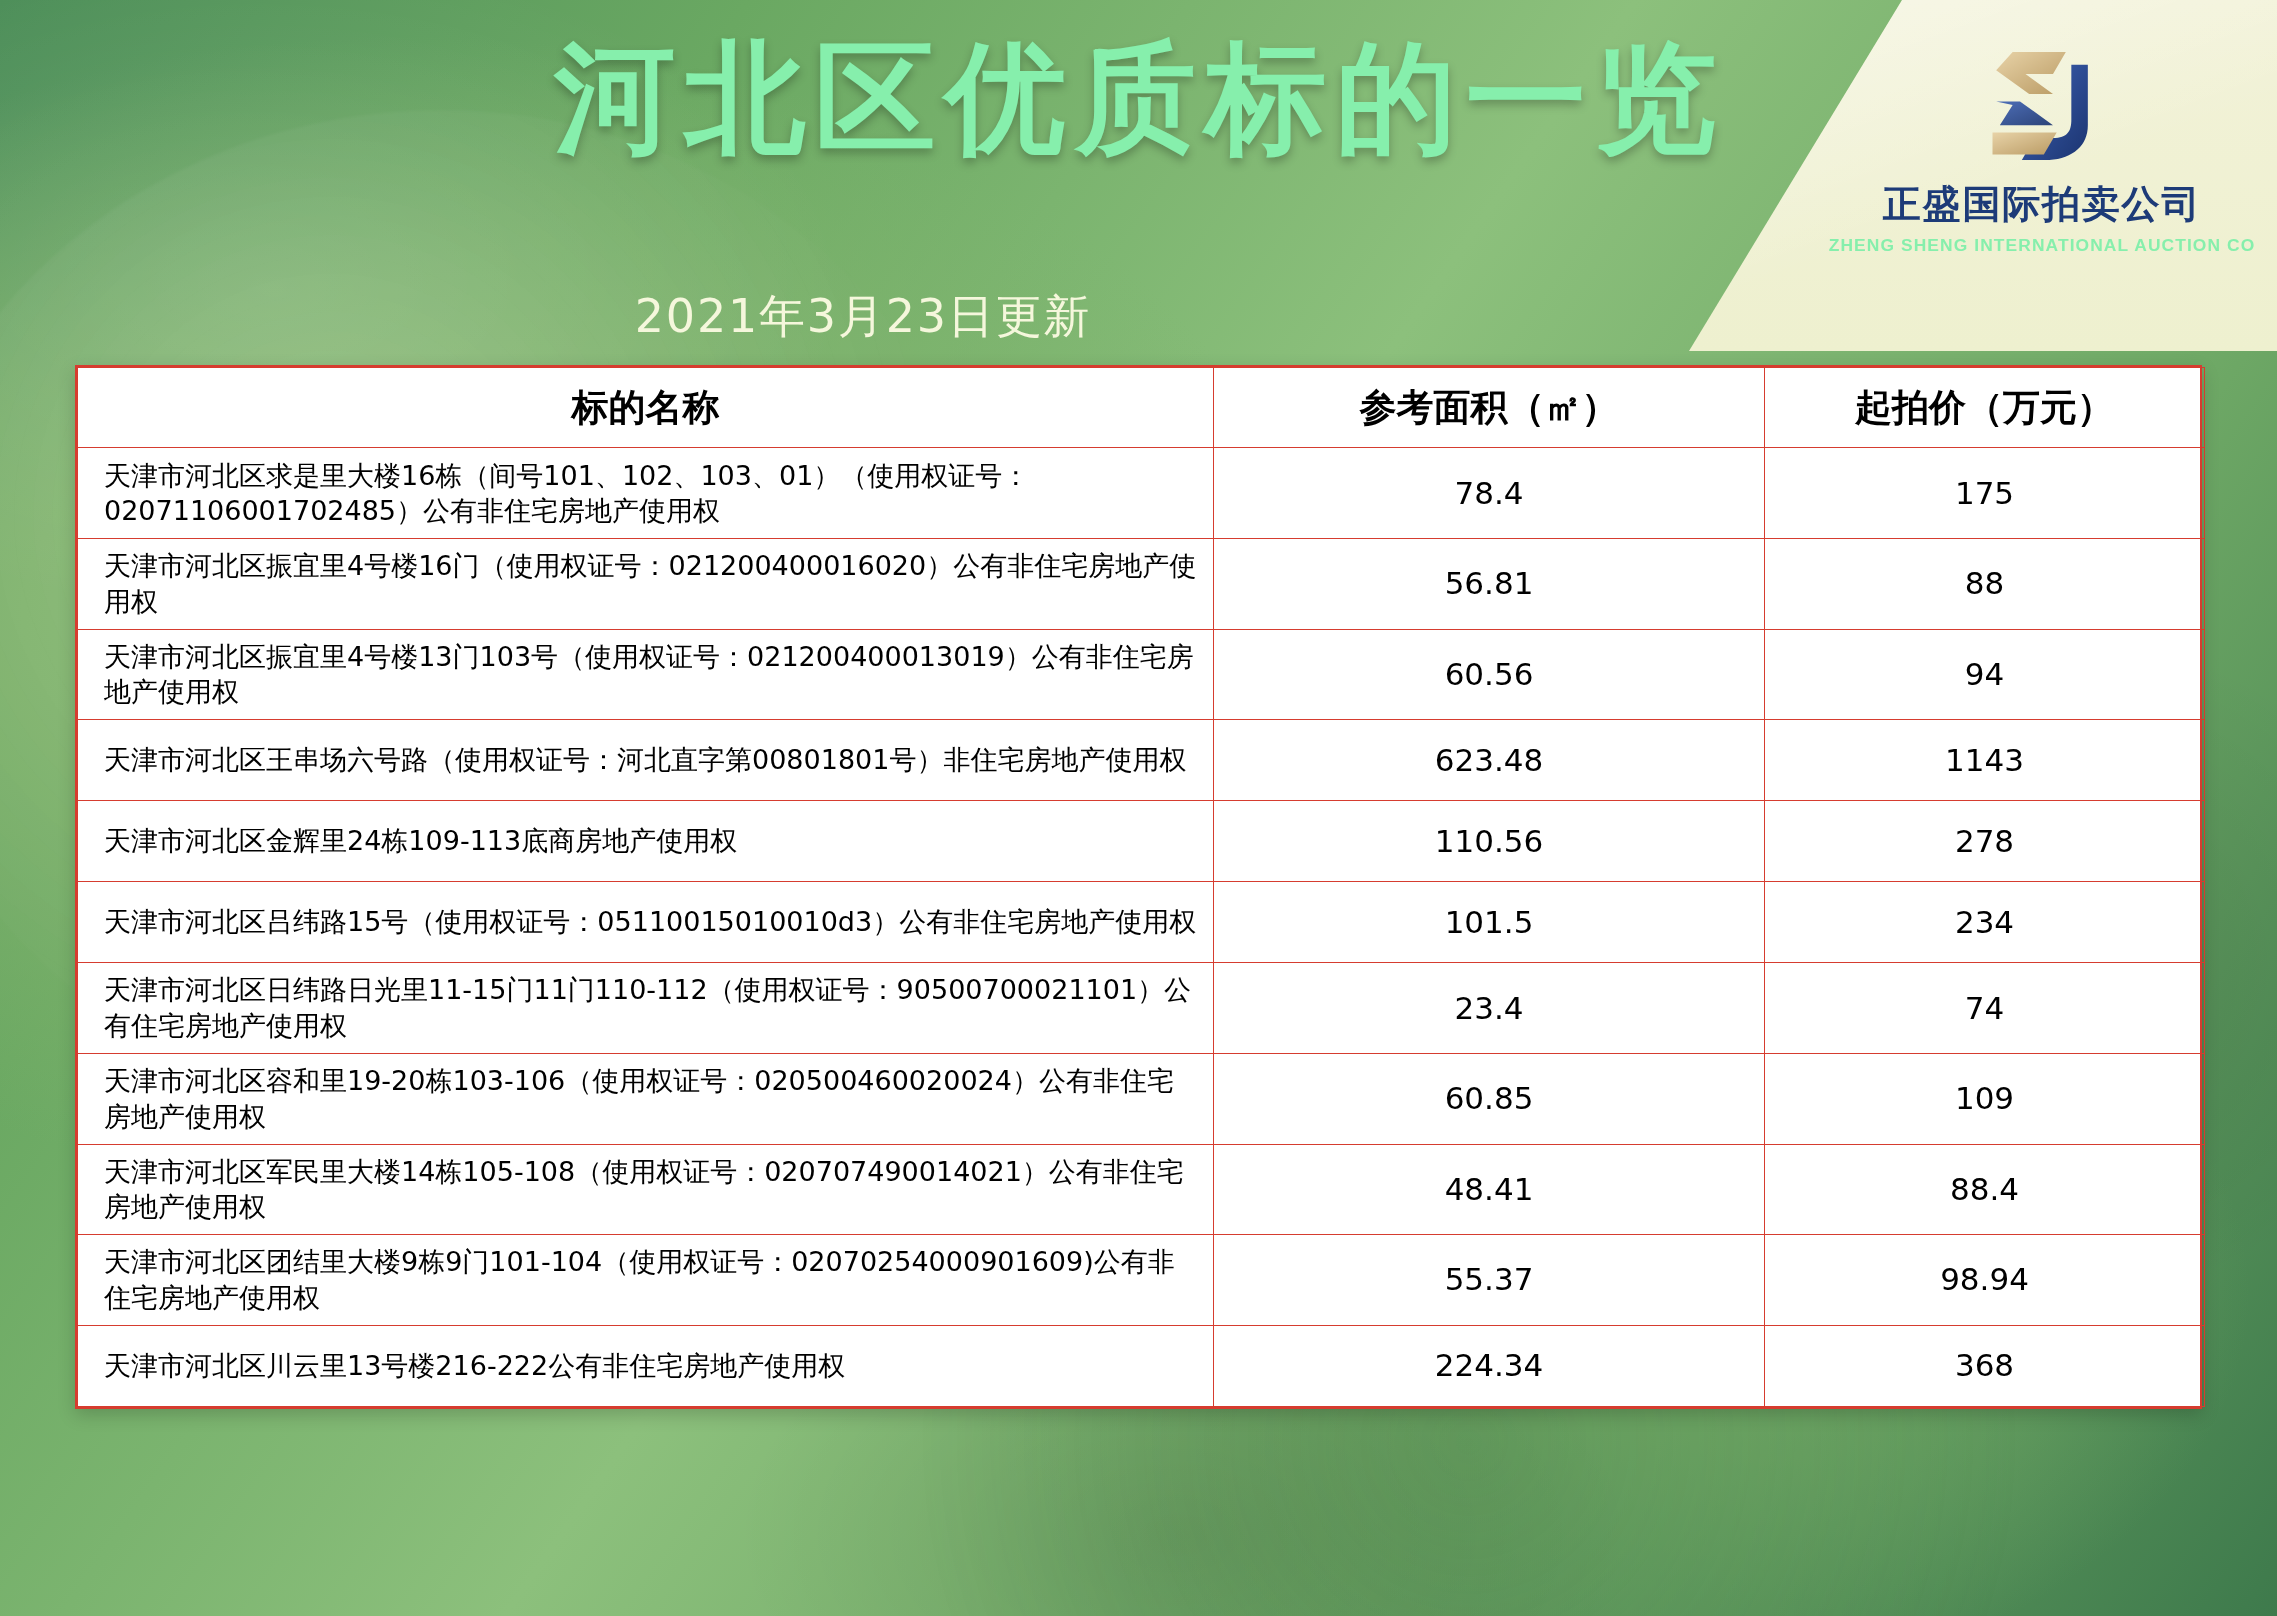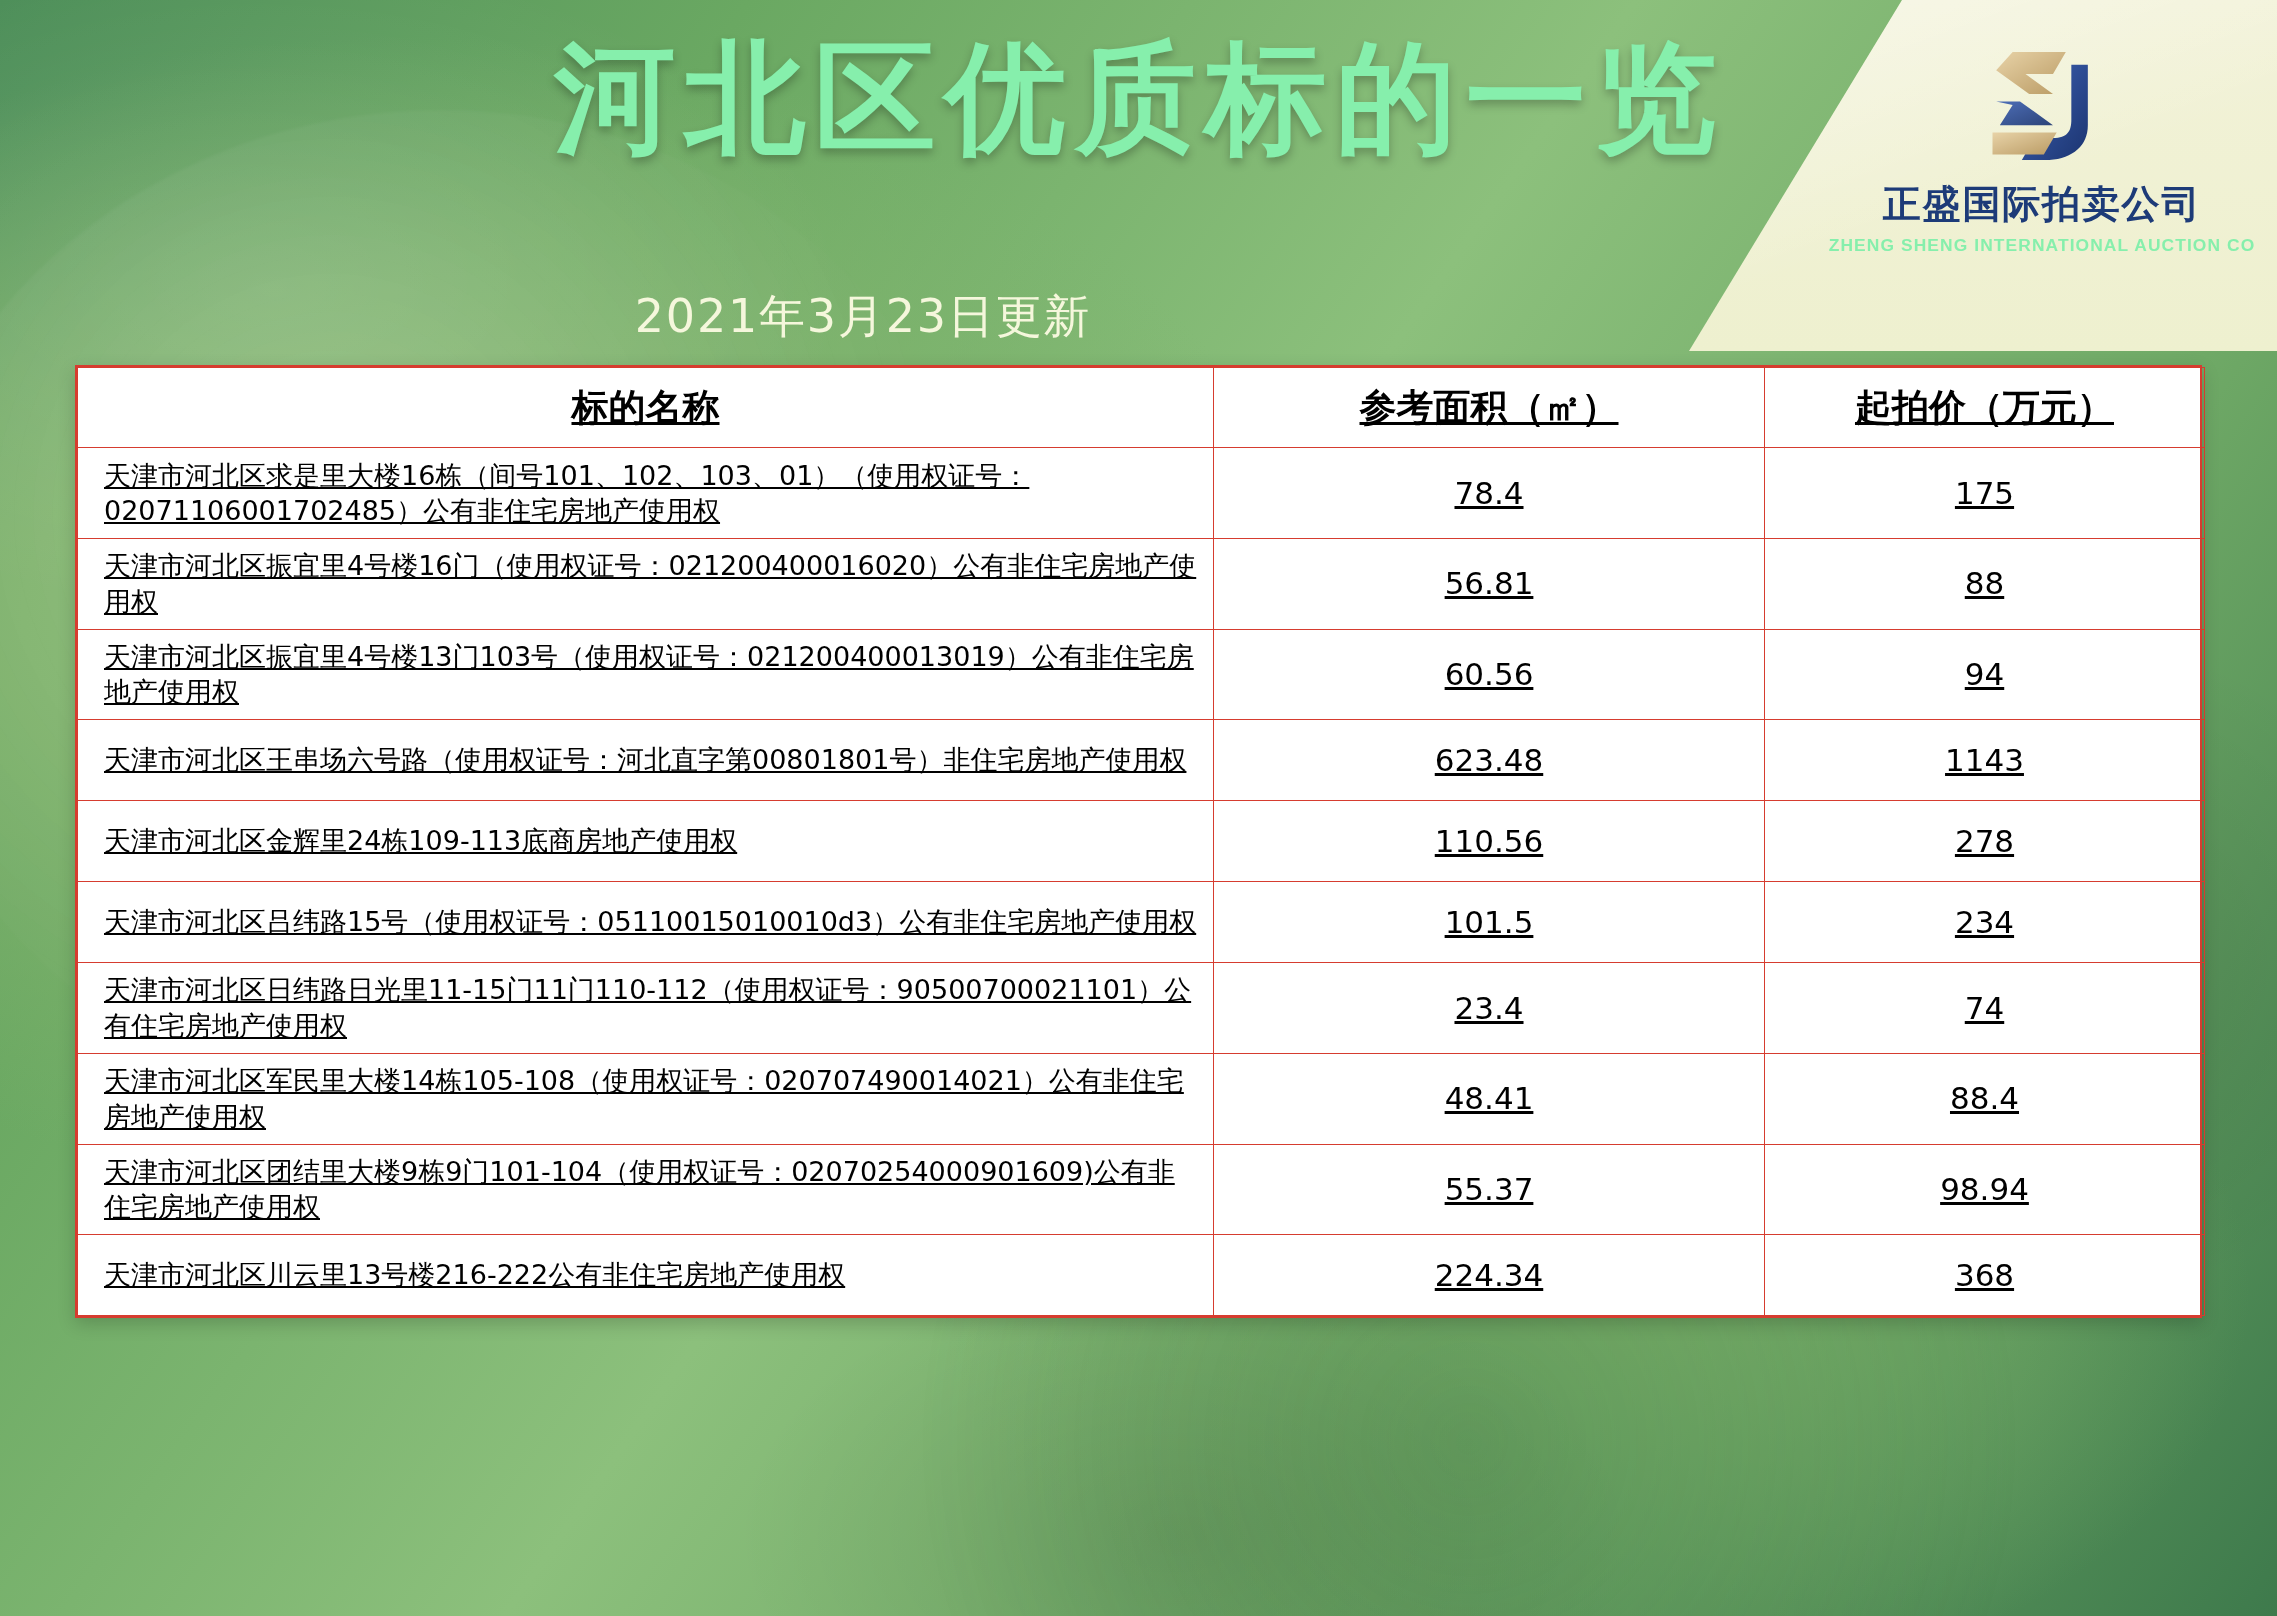--- a/index.html
+++ b/index.html
@@ -139,21 +139,20 @@
   
   .table-wrap {
     position: absolute;
     left: 75px;
     top: 365px;
     width: 2127px;
     background: #ffffff;
     border: 2.8px solid #d63c2f;
     box-shadow: 0 5.5px 16.5px rgba(0,0,0,0.18);
     box-sizing: border-box;
-    text-decoration: underline;
   }
   table {
     width: 100%;
     border-collapse: collapse;
     table-layout: fixed;
     font-family: "DejaVu Sans", "Liberation Sans", sans-serif;
   }
   col.c-name  { width: 1136px; }
   col.c-area  { width: 551px; }
   col.c-price { width: 440px; }
@@ -269,20 +268,25 @@
           <td class="name">天津市河北区吕纬路15号（使用权证号：05110015010010d3）公有非住宅房地产使用权</td>
           <td class="num">101.5</td>
           <td class="num">234</td>
         </tr>
         <tr>
           <td class="name">天津市河北区日纬路日光里11-15门11门110-112（使用权证号：90500700021101）公有住宅房地产使用权</td>
           <td class="num">23.4</td>
           <td class="num">74</td>
         </tr>
         <tr>
+          <td class="name">天津市河北区容和里19-20栋103-106（使用权证号：020500460020024）公有非住宅房地产使用权</td>
+          <td class="num">60.85</td>
+          <td class="num">109</td>
+        </tr>
+        <tr>
           <td class="name">天津市河北区军民里大楼14栋105-108（使用权证号：020707490014021）公有非住宅房地产使用权</td>
           <td class="num">48.41</td>
           <td class="num">88.4</td>
         </tr>
         <tr>
           <td class="name">天津市河北区团结里大楼9栋9门101-104（使用权证号：02070254000901609)公有非住宅房地产使用权</td>
           <td class="num">55.37</td>
           <td class="num">98.94</td>
         </tr>
         <tr>

